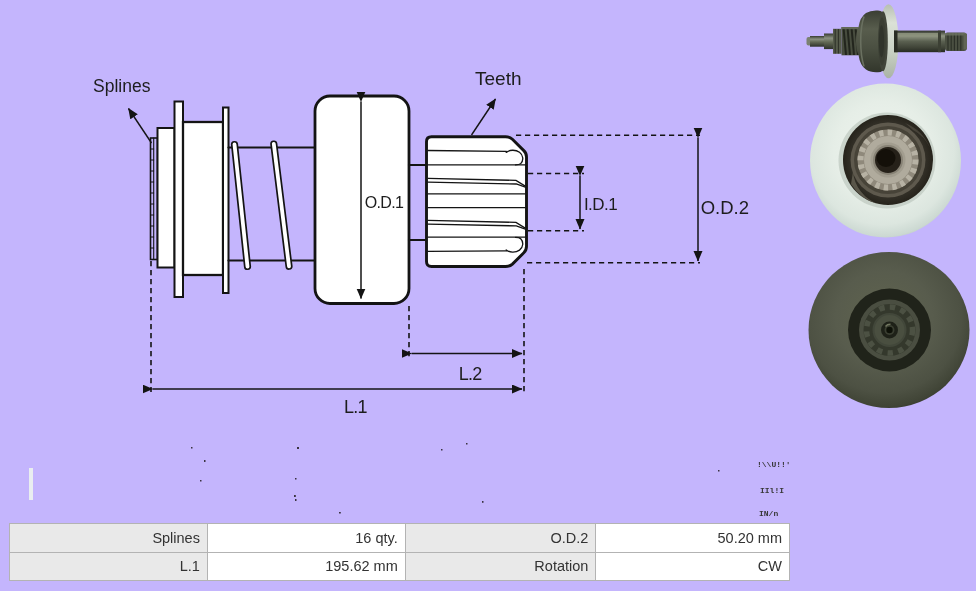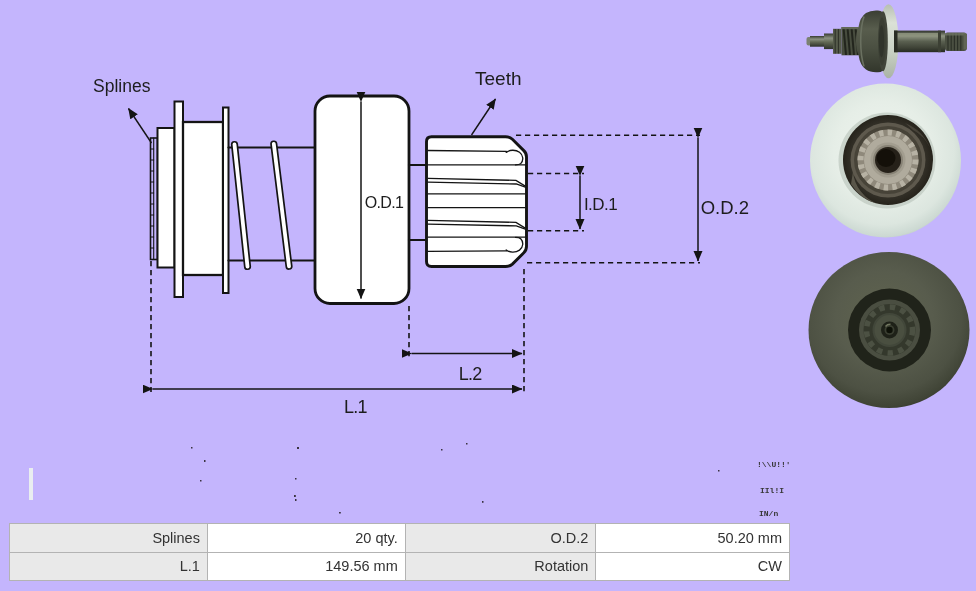--- a/index.html
+++ b/index.html
@@ -245,25 +245,25 @@
   <circle cx="889.5" cy="330" r="5" fill="#3a3e31"></circle>
   <circle cx="889.5" cy="330" r="3.2" fill="#0d1007"></circle>
   <path d="M885.5,326.5 a6,6 0 0 1 5,-2.2" stroke="#71765f" stroke-width="1.5" fill="none"></path>
 </g>
 </svg>
 
 <table id="tbl" cellspacing="0">
   <tbody>
         <tr>
     <td class="g" style="width:197px;">Splines</td>
-    <td class="w" style="width:197px;">20 qty.</td>
+    <td class="w" style="width:197px;">16 qty.</td>
     <td class="g" style="width:189px;">O.D.2</td>
     <td class="w" style="width:193px;">50.20 mm</td>
   </tr>
   <tr>
     <td class="g">L.1</td>
-    <td class="w">149.56 mm</td>
+    <td class="w">195.62 mm</td>
     <td class="g">Rotation</td>
     <td class="w">CW</td>
   </tr>
 </tbody>
     </table>
 </div>
 
 </body></html>

